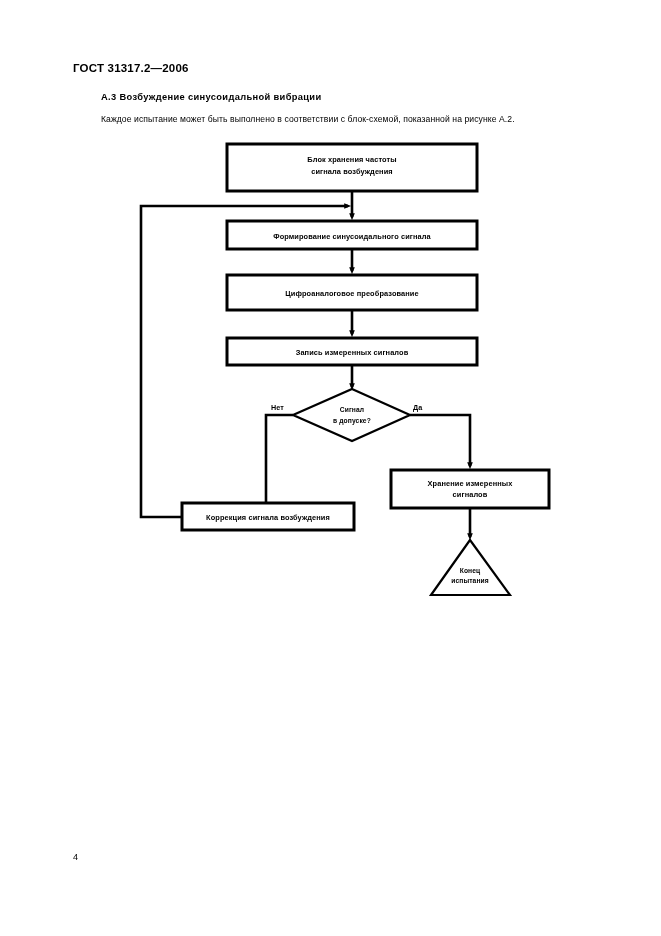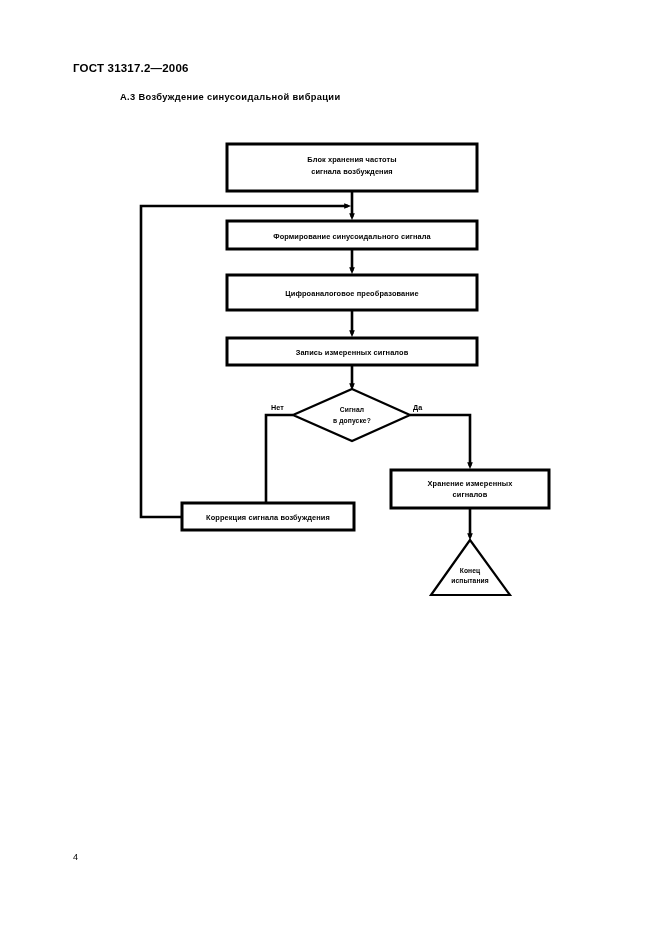--- a/index.html
+++ b/index.html
@@ -34,21 +34,20 @@
   }
 
   .section-heading {
     position: absolute;
     left: 101px;
     top: 92px;
     font-size: 9.3px;
     font-weight: bold;
     letter-spacing: 0.35px;
     white-space: nowrap;
-    margin-left: 19px;
   }
 
   .body-para {
     position: absolute;
     left: 101px;
     top: 114px;
     font-size: 8.6px;
     letter-spacing: 0.08px;
     white-space: nowrap;
   }
@@ -122,20 +121,21 @@
 </style>
 </head>
 <body>
 
 <div class="page">
 
   <div class="doc-header">ГОСТ 31317.2—2006</div>
 
   <div class="section-heading">А.3  Возбуждение синусоидальной вибрации</div>
 
+  <div class="body-para">Каждое испытание может быть выполнено в соответствии с блок-схемой, показанной на рисунке А.2.</div>
 
   <div class="flowchart">
     <svg width="661" height="660" viewBox="0 0 661 660" xmlns="http://www.w3.org/2000/svg">
       <defs>
         <marker id="arrow" markerWidth="8" markerHeight="8" refX="4.2" refY="3.2" orient="auto" markerUnits="userSpaceOnUse">
           <path d="M0.4,0.4 L7.4,3.2 L0.4,6.0 z" fill="#000000"></path>
         </marker>
       </defs>
 
       <g>

